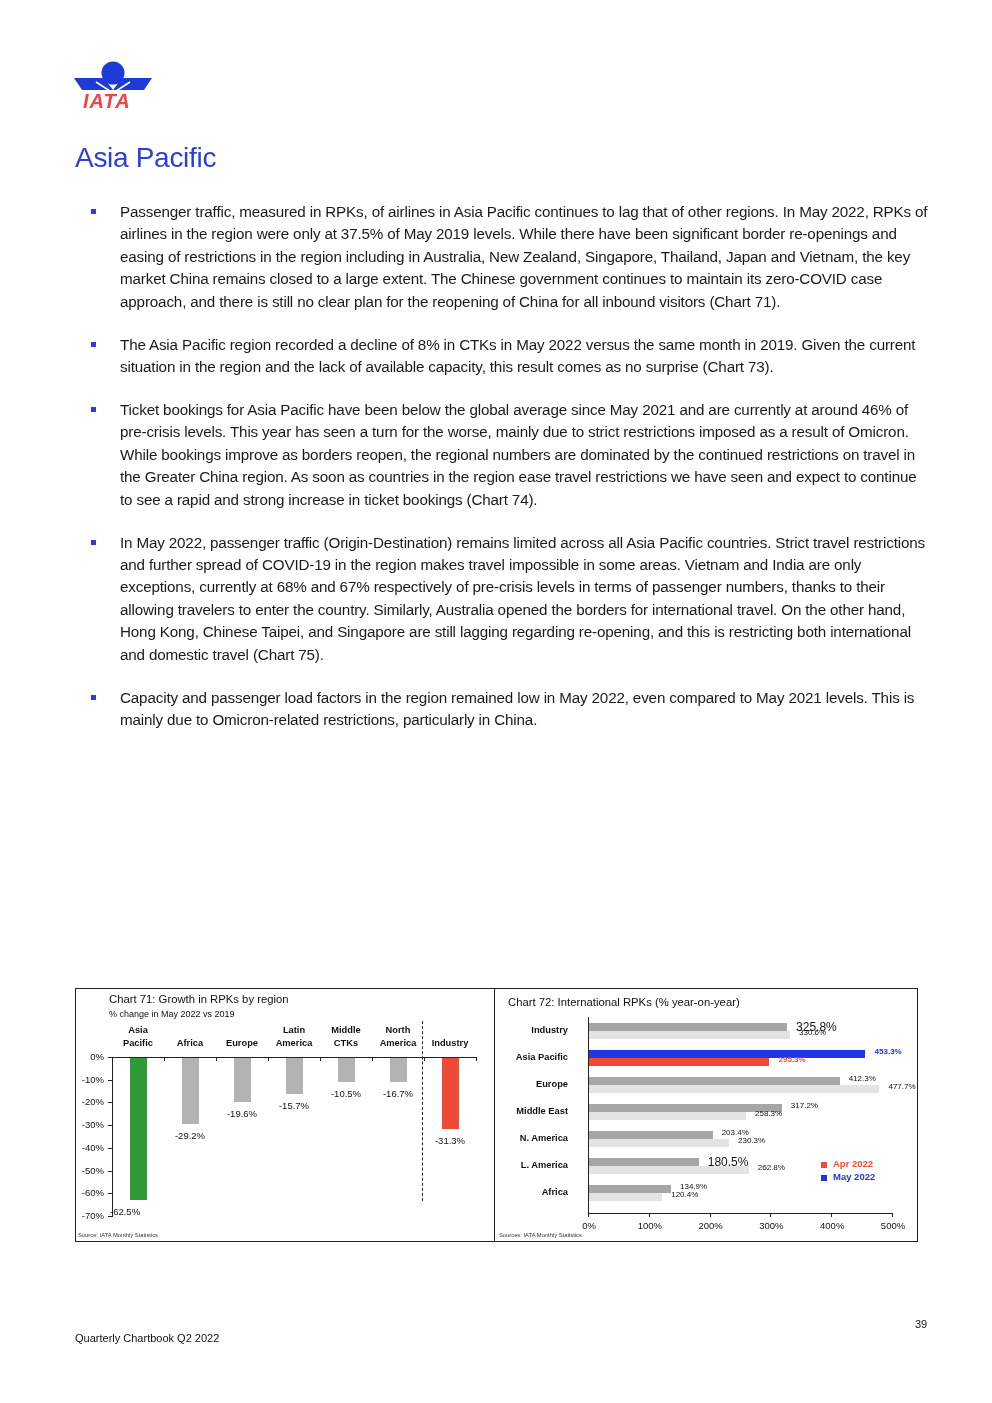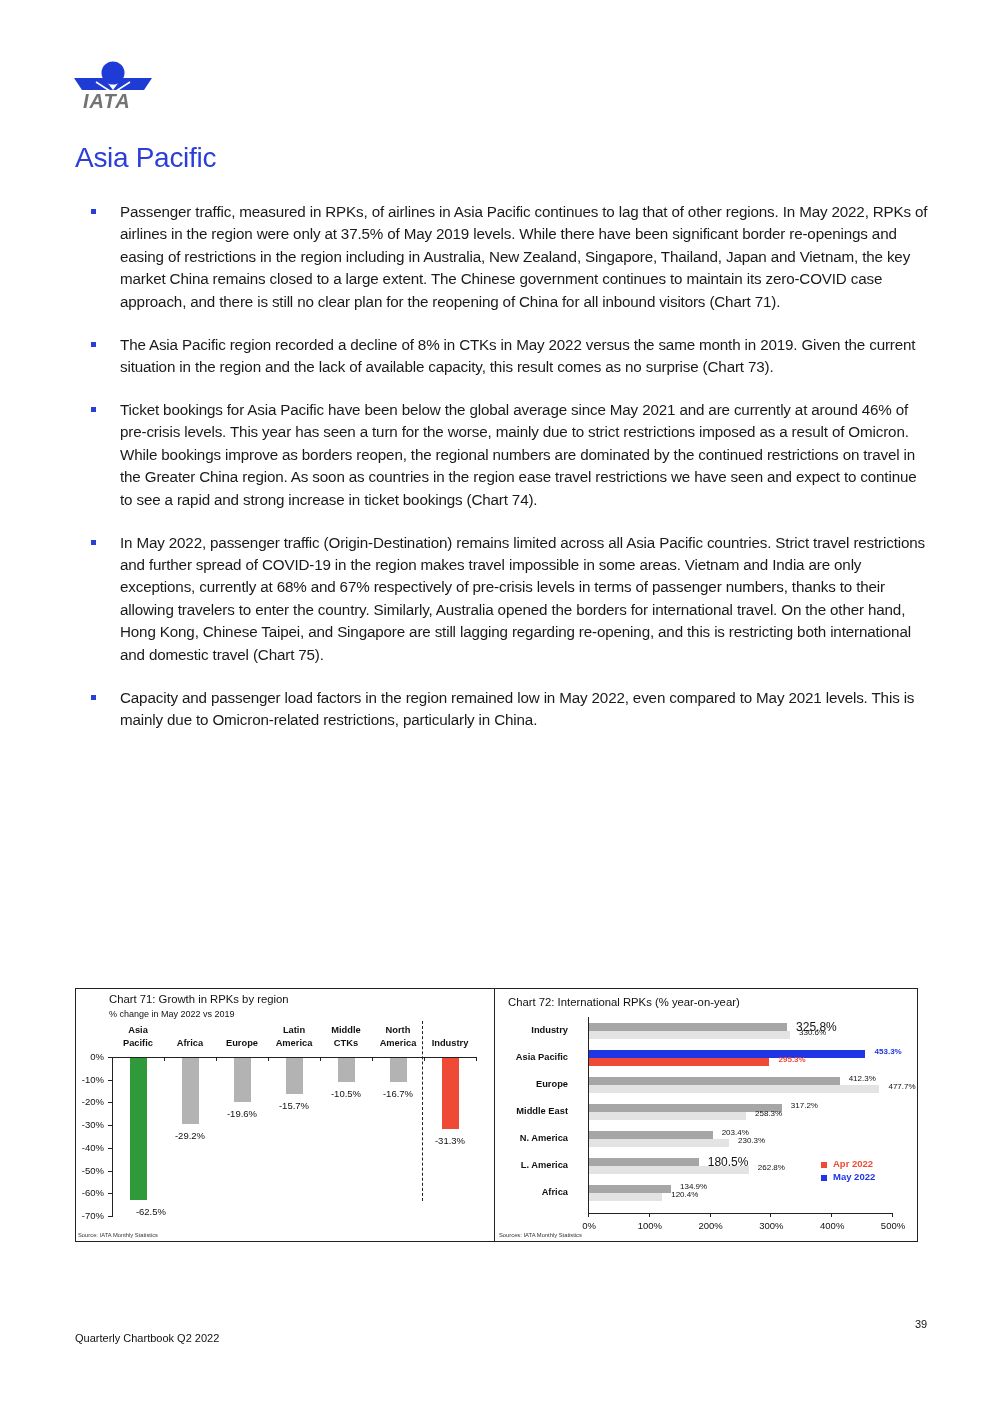--- a/index.html
+++ b/index.html
@@ -23,21 +23,21 @@
 </style>
 </head>
 <body>
 
 <div class="logo">
   <svg width="78" height="52" viewBox="0 0 78 52">
     <circle cx="39" cy="13" r="11.5" fill="#1e3bd6"></circle>
     <path d="M0 18 L30 18 L39 30 L48 18 L78 18 L70 30 L8 30 Z" fill="#1e3bd6"></path>
     <path d="M22 22 L39 33 L56 22" fill="none" stroke="#fff" stroke-width="1.5"></path>
   </svg>
-  <div style="position:absolute;left:9px;top:31px;font-size:20px;font-weight:bold;font-style:italic;color:#737373;letter-spacing:1px;line-height:20px;">IATA</div>
+  <div style="position:absolute;left:9px;top:31px;font-size:20px;font-weight:bold;font-style:italic;color:#ef4444;letter-spacing:1px;line-height:20px;">IATA</div>
 </div>
 
 <h1 class="title" style="margin:0;">Asia Pacific</h1>
 
 <ul class="bullets">
   <li><span class="sq"></span><span>Passenger traffic, measured in RPKs, of airlines in Asia Pacific continues to lag that of other regions. In May 2022, RPKs of airlines in the region were only at 37.5% of May 2019 levels. While there have been significant border re-openings and easing of restrictions in the region including in Australia, New Zealand, Singapore, Thailand, Japan and Vietnam, the key market China remains closed to a large extent. The Chinese government continues to maintain its zero-COVID case approach, and there is still no clear plan for the reopening of China for all inbound visitors (Chart 71).</span></li>
   <li><span class="sq"></span><span>The Asia Pacific region recorded a decline of 8% in CTKs in May 2022 versus the same month in 2019. Given the current situation in the region and the lack of available capacity, this result comes as no surprise (Chart 73).</span></li>
   <li><span class="sq"></span><span>Ticket bookings for Asia Pacific have been below the global average since May 2021 and are currently at around 46% of pre-crisis levels. This year has seen a turn for the worse, mainly due to strict restrictions imposed as a result of Omicron. While bookings improve as borders reopen, the regional numbers are dominated by the continued restrictions on travel in the Greater China region. As soon as countries in the region ease travel restrictions we have seen and expect to continue to see a rapid and strong increase in ticket bookings (Chart 74).</span></li>
   <li><span class="sq"></span><span>In May 2022, passenger traffic (Origin-Destination) remains limited across all Asia Pacific countries. Strict travel restrictions and further spread of COVID-19 in the region makes travel impossible in some areas. Vietnam and India are only exceptions, currently at 68% and 67% respectively of pre-crisis levels in terms of passenger numbers, thanks to their allowing travelers to enter the country. Similarly, Australia opened the borders for international travel. On the other hand, Hong Kong, Chinese Taipei, and Singapore are still lagging regarding re-opening, and this is restricting both international and domestic travel (Chart 75).</span></li>
   <li><span class="sq"></span></li>
@@ -72,21 +72,21 @@
     <div style="position: absolute; left: 140px; top: 68px; width: 1px; height: 4px; background: rgb(34, 34, 34);"></div>
     <div style="position: absolute; left: 192px; top: 68px; width: 1px; height: 4px; background: rgb(34, 34, 34);"></div>
     <div style="position: absolute; left: 244px; top: 68px; width: 1px; height: 4px; background: rgb(34, 34, 34);"></div>
     <div style="position: absolute; left: 296px; top: 68px; width: 1px; height: 4px; background: rgb(34, 34, 34);"></div>
     <div style="position: absolute; left: 348px; top: 68px; width: 1px; height: 4px; background: rgb(34, 34, 34);"></div>
     <div style="position: absolute; left: 400px; top: 68px; width: 1px; height: 4px; background: rgb(34, 34, 34);"></div>
     <div style="position: absolute; left: 346px; top: 32px; width: 0px; height: 180px; border-left: 1px dashed rgb(34, 34, 34);"></div>
     <div class="catlbl" style="left: 30px; top: 35px; width: 64px;">Asia</div>
     <div class="catlbl" style="left: 30px; top: 48px; width: 64px;">Pacific</div>
     <div class="bar" style="left: 53.5px; top: 69px; width: 17px; height: 141.875px; background: rgb(46, 154, 58);"></div>
-    <div class="small" style="left: 34px; top: 216.875px; width: 56px; text-align: right; font-size: 9.5px;">-62.5%</div>
+    <div class="small" style="left: 34px; top: 216.875px; width: 56px; text-align: left; font-size: 9.5px;">-62.5%</div>
     <div class="catlbl" style="left: 82px; top: 35px; width: 64px;"></div>
     <div class="catlbl" style="left: 82px; top: 48px; width: 64px;">Africa</div>
     <div class="bar" style="left: 105.5px; top: 69px; width: 17px; height: 66.284px; background: rgb(179, 179, 179);"></div>
     <div class="small" style="left: 86px; top: 141.284px; width: 56px; text-align: center; font-size: 9.5px;">-29.2%</div>
     <div class="catlbl" style="left: 134px; top: 35px; width: 64px;"></div>
     <div class="catlbl" style="left: 134px; top: 48px; width: 64px;">Europe</div>
     <div class="bar" style="left: 157.5px; top: 69px; width: 17px; height: 44.492px; background: rgb(179, 179, 179);"></div>
     <div class="small" style="left: 138px; top: 119.492px; width: 56px; text-align: center; font-size: 9.5px;">-19.6%</div>
     <div class="catlbl" style="left: 186px; top: 35px; width: 64px;">Latin</div>
     <div class="catlbl" style="left: 186px; top: 48px; width: 64px;">America</div>

